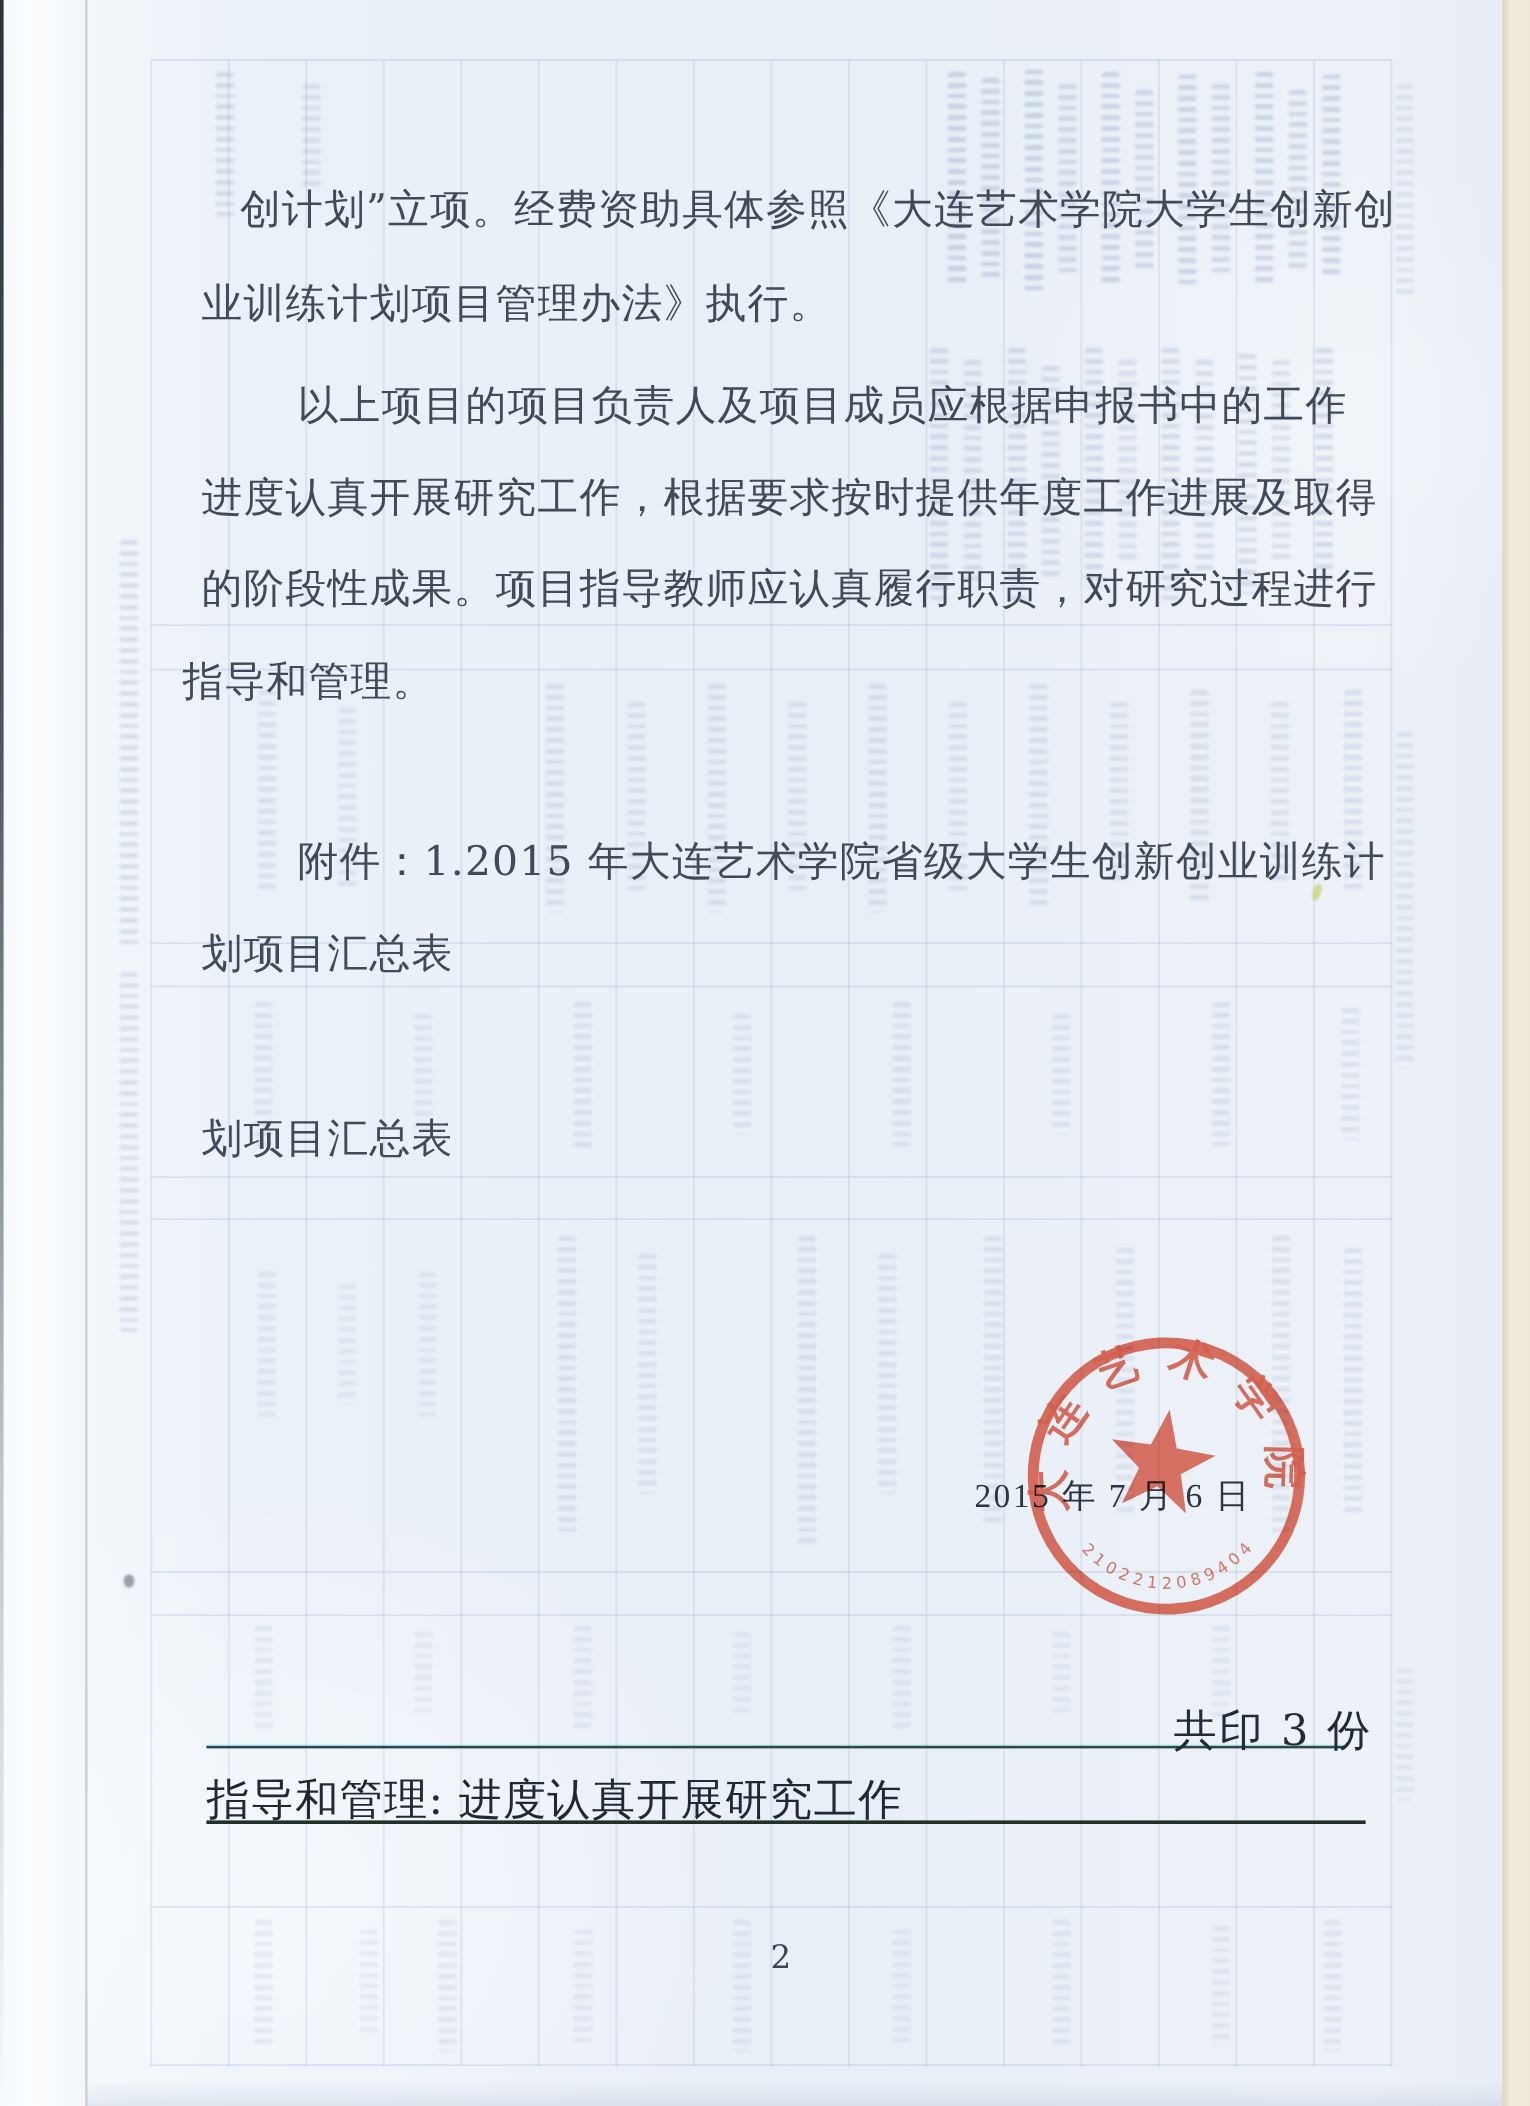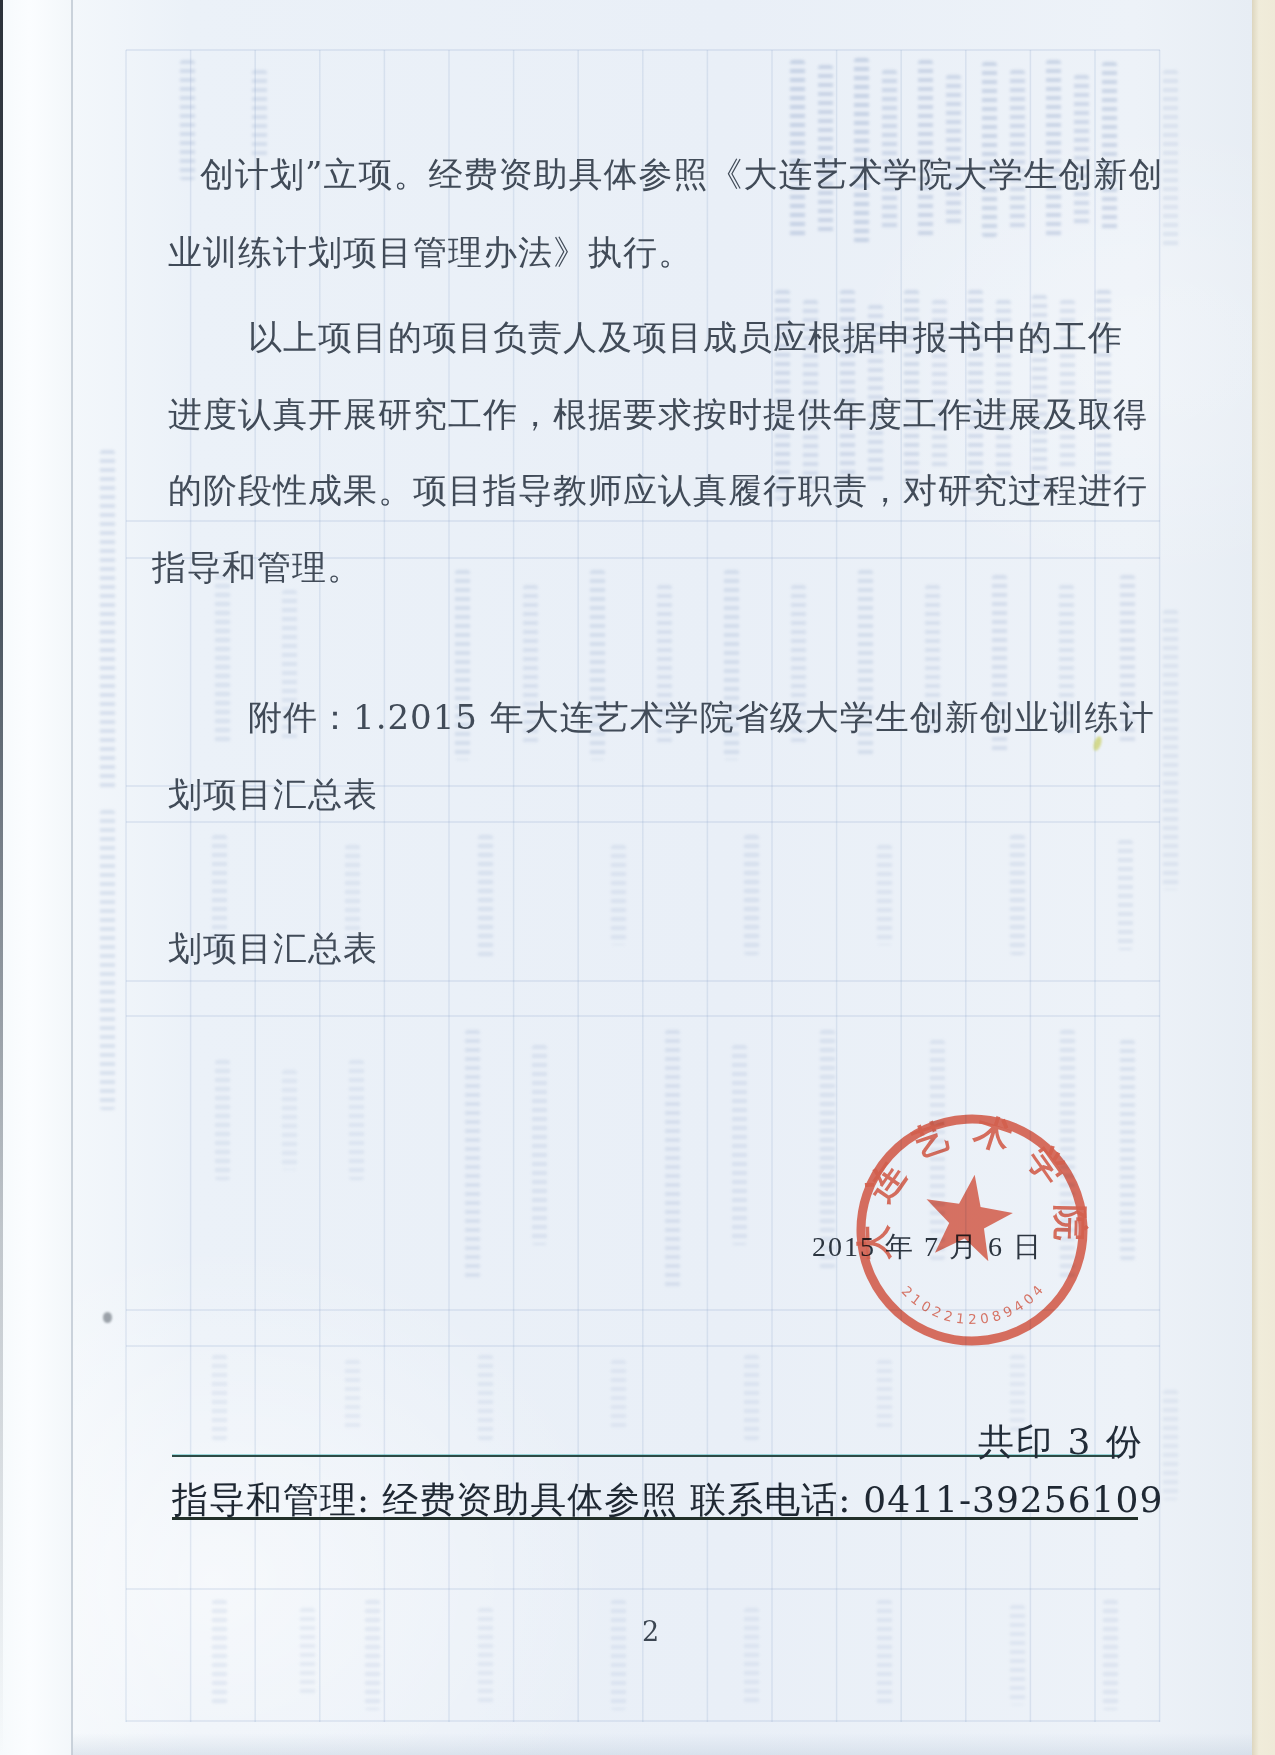--- a/index.html
+++ b/index.html
@@ -192,24 +192,21 @@
     </text>
     <text font-size="13.5" fill="#e25740" letter-spacing="4.2" opacity=".85" font-family="'DejaVu Sans','Liberation Sans',sans-serif">
       <textPath href="#serialPath" startOffset="3">2102212089404</textPath>
     </text>
   </svg>
 
   <div class="copies" style="left:978px;top:1418px;">共印 3 份</div>
   <div class="rule-top"></div>
   <div class="footer-line">
     <span class="grp">
-      <span>指导和管理:</span><span>经费资助具体参照</span>
-    </span>
-    <span class="grp">
-      <span>联系电话:</span><span>0411-39256109</span>
+      <span>指导和管理:</span><span>进度认真开展研究工作</span>
     </span>
   </div>
   <div class="rule-bottom"></div>
 
   <div class="pagenum" style="left:642px;top:1616px;">2</div>
 
   <div class="dot"></div>
   <div class="speck"></div>
 </div>
 

